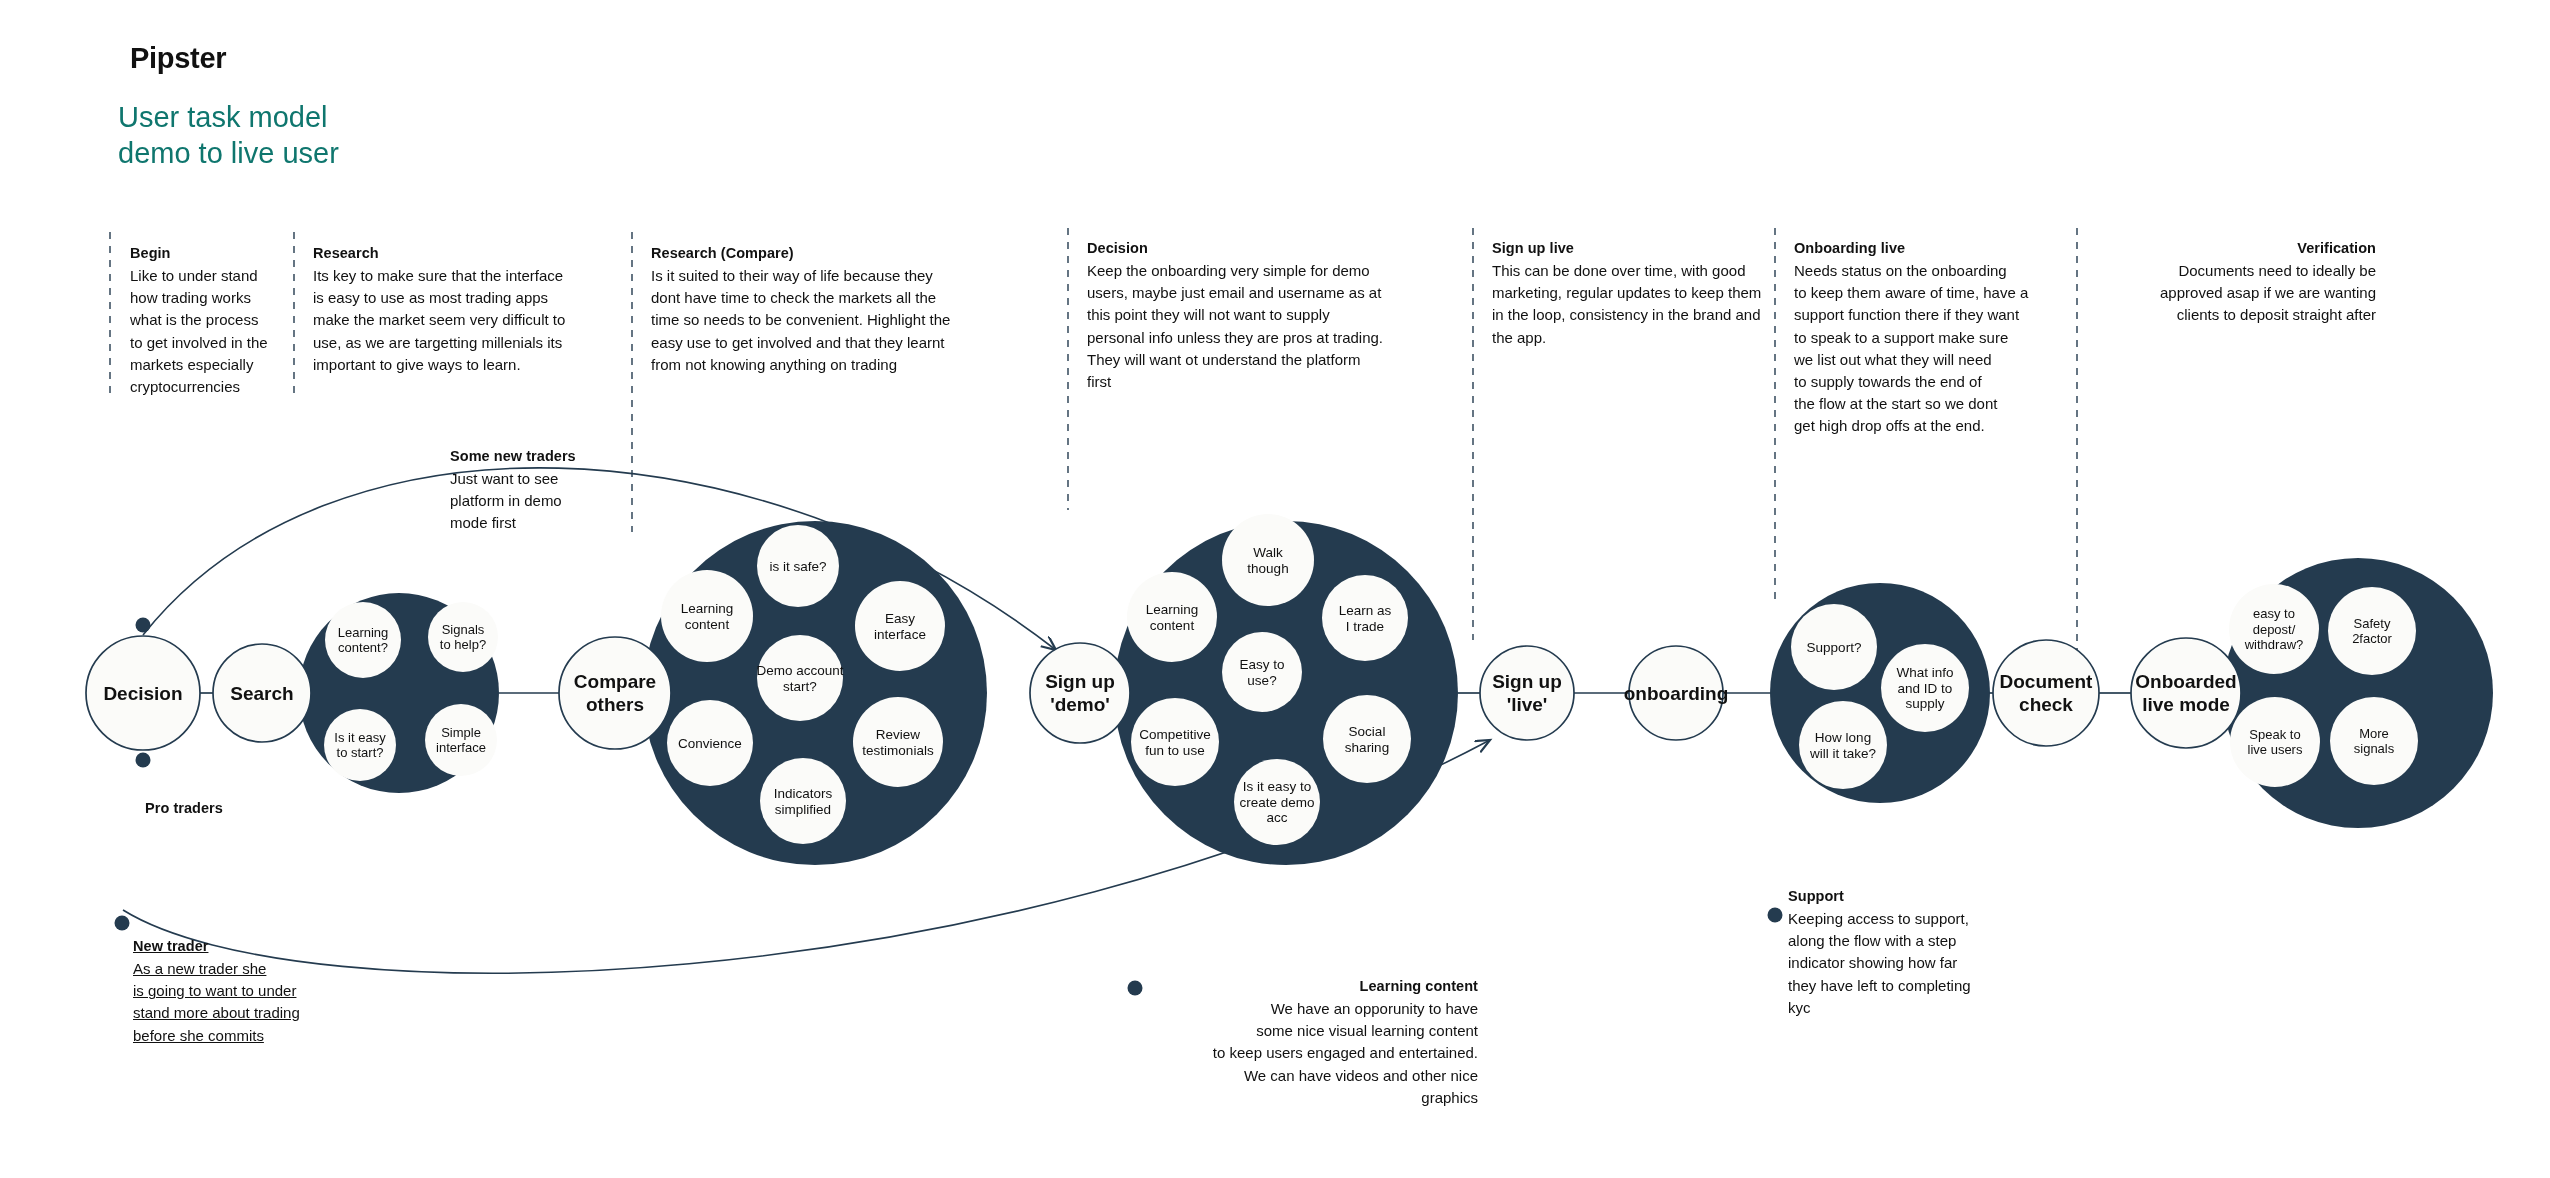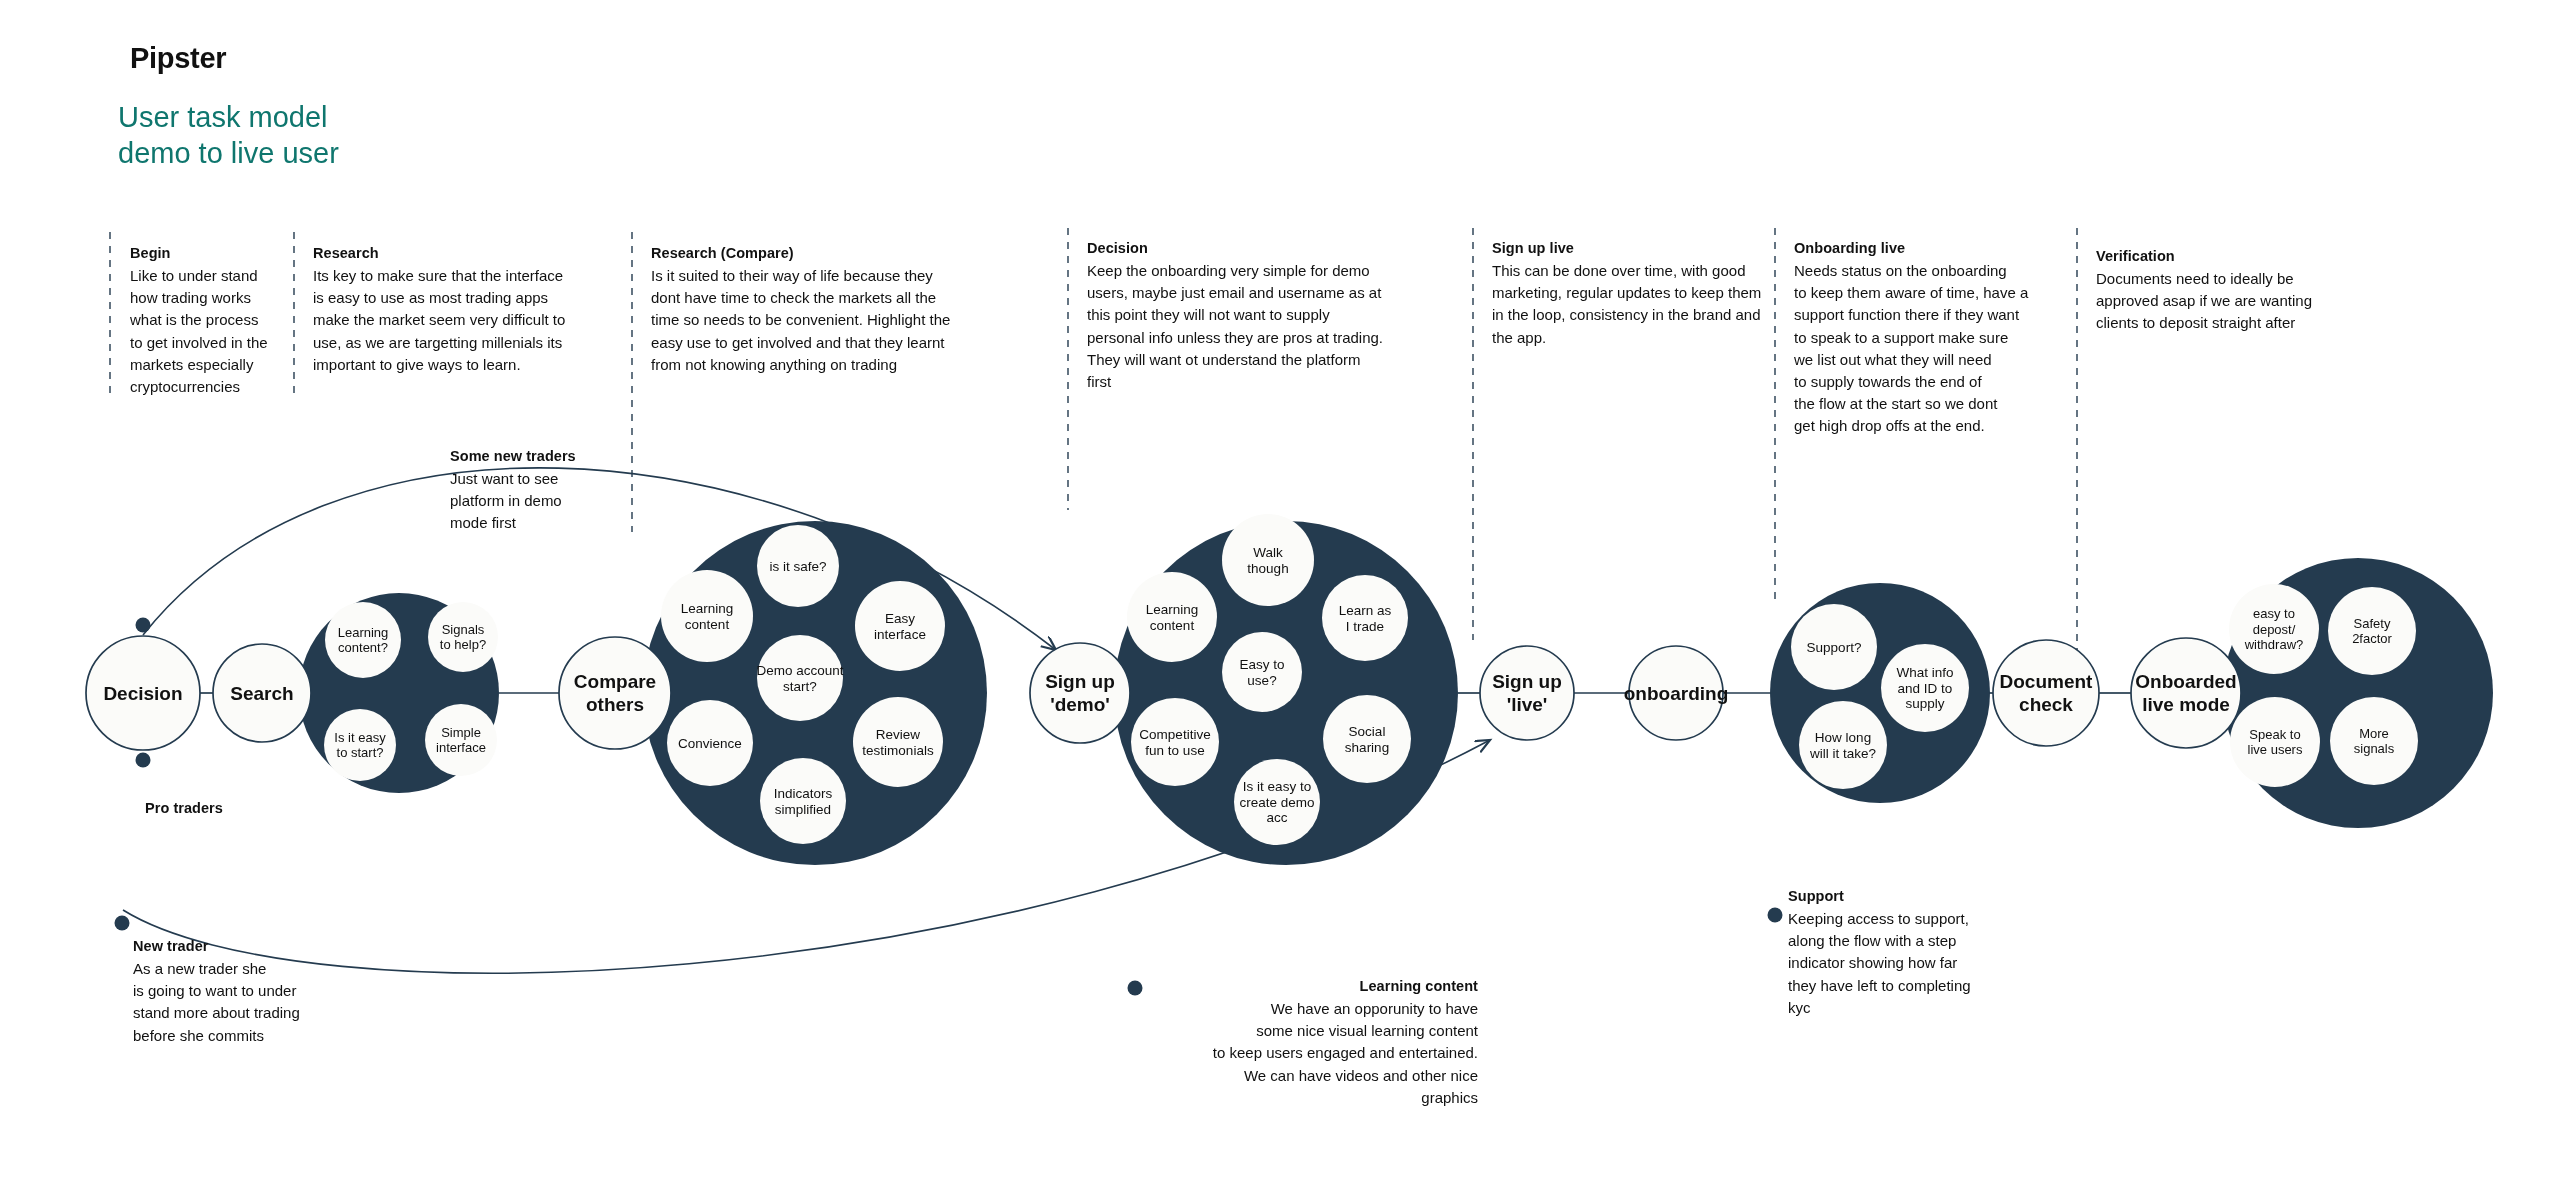--- a/index.html
+++ b/index.html
@@ -289,38 +289,38 @@
         <div class="note-title">Onboarding live</div>
         <div class="note-body">Needs status on the onboarding
 to keep them aware of time, have a
 support function there if they want
 to speak to a support make sure
 we list out what they will need
 to supply towards the end of
 the flow at the start so we dont
 get high drop offs at the end.</div>
       </div>
-      <div class="note" style="left: 2096px; top: 248px; width: 280px;">
+      <div class="note" style="left: 2096px; top: 240px; width: 280px; text-align: right;">
         <div class="note-title">Verification</div>
         <div class="note-body">Documents need to ideally be
 approved asap if we are wanting
 clients to deposit straight after</div>
       </div>
     </div>
   <div id="callouts-layer">
       <div class="note" style="left: 450px; top: 448px; width: 190px;">
         <div class="note-title">Some new traders</div>
         <div class="note-body">Just want to see
 platform in demo
 mode first</div>
       </div>
       <div class="note" style="left: 145px; top: 800px; width: 200px;">
         <div class="note-title">Pro traders</div>
       </div>
-      <div class="note" style="left: 133px; top: 938px; width: 220px;">
+      <div class="note" style="left: 133px; top: 938px; width: 220px; text-decoration: underline;">
         <div class="note-title">New trader</div>
         <div class="note-body">As a new trader she
 is going to want to under
 stand more about trading
 before she commits</div>
       </div>
       <div class="note" style="left: 1148px; top: 978px; width: 330px; text-align: right;">
         <div class="note-title">Learning content</div>
         <div class="note-body">We have an opporunity to have
 some nice visual learning content

